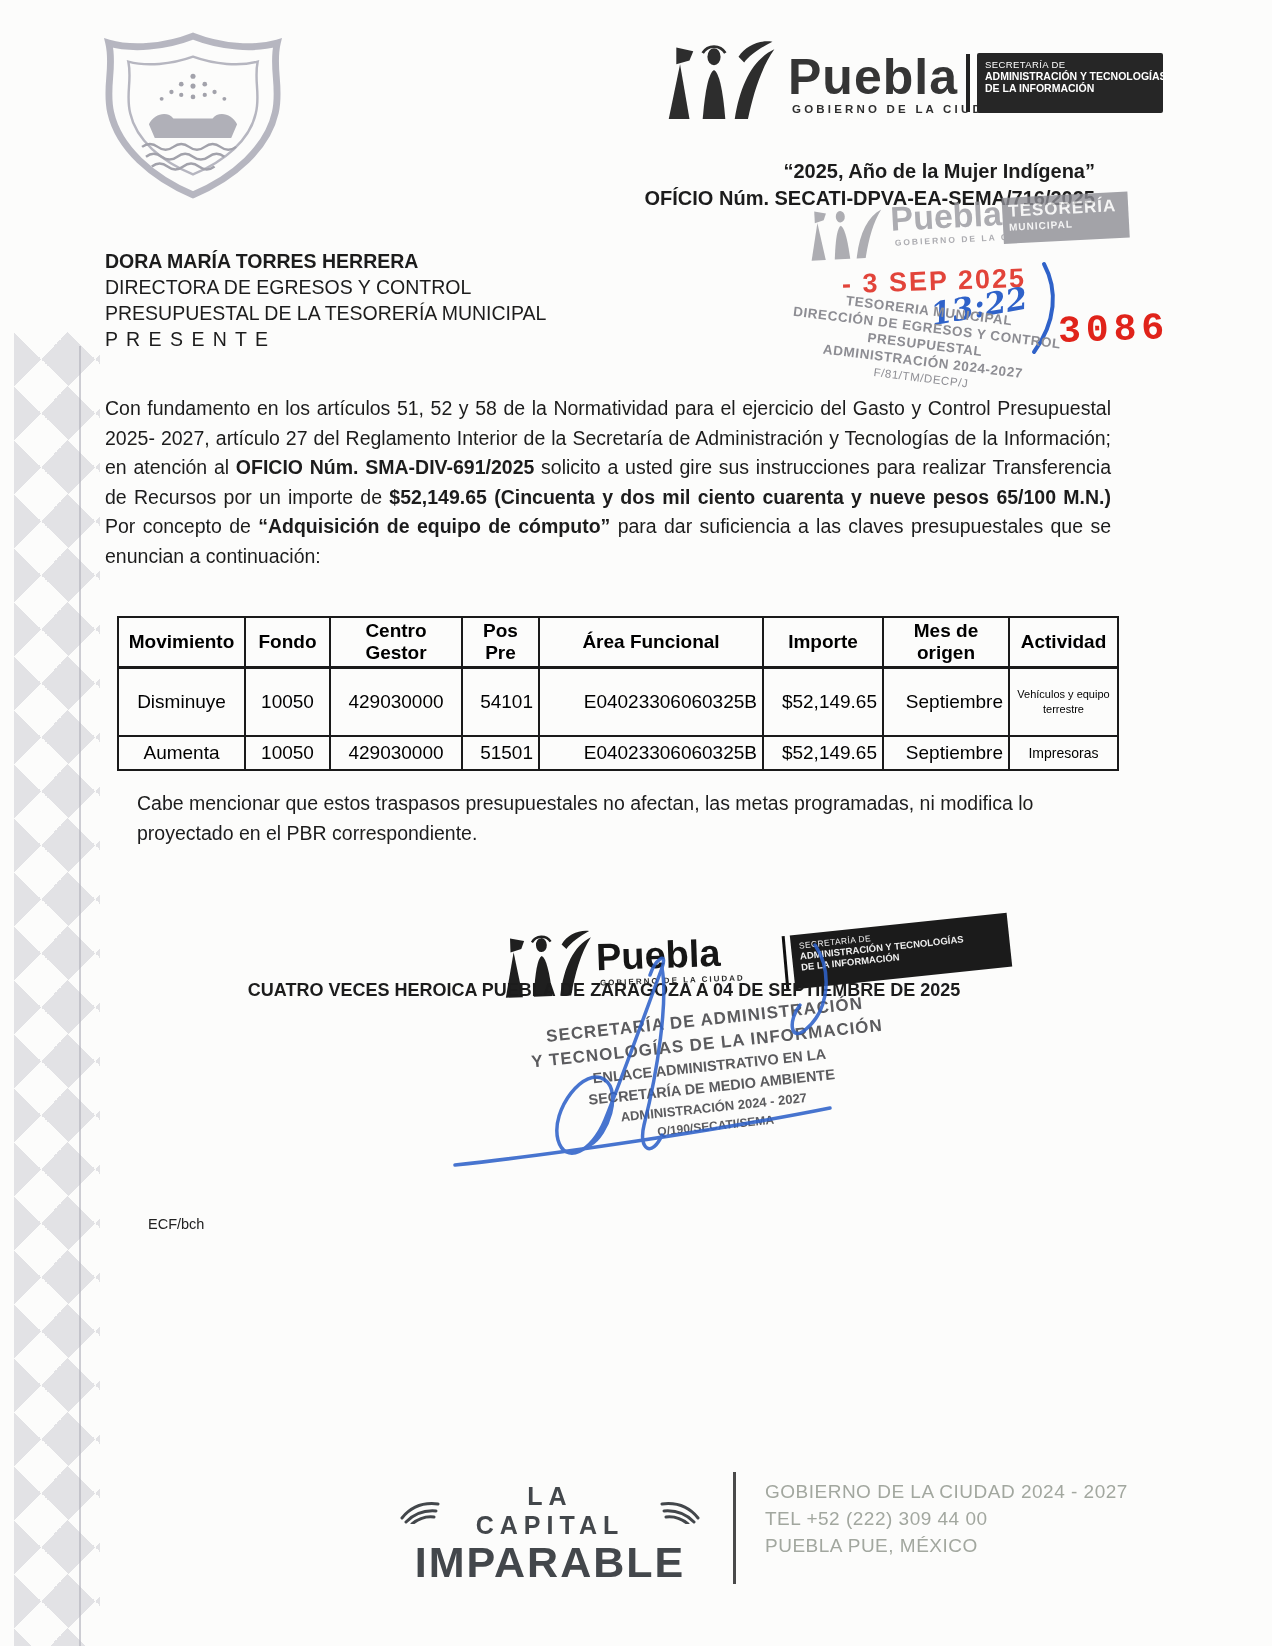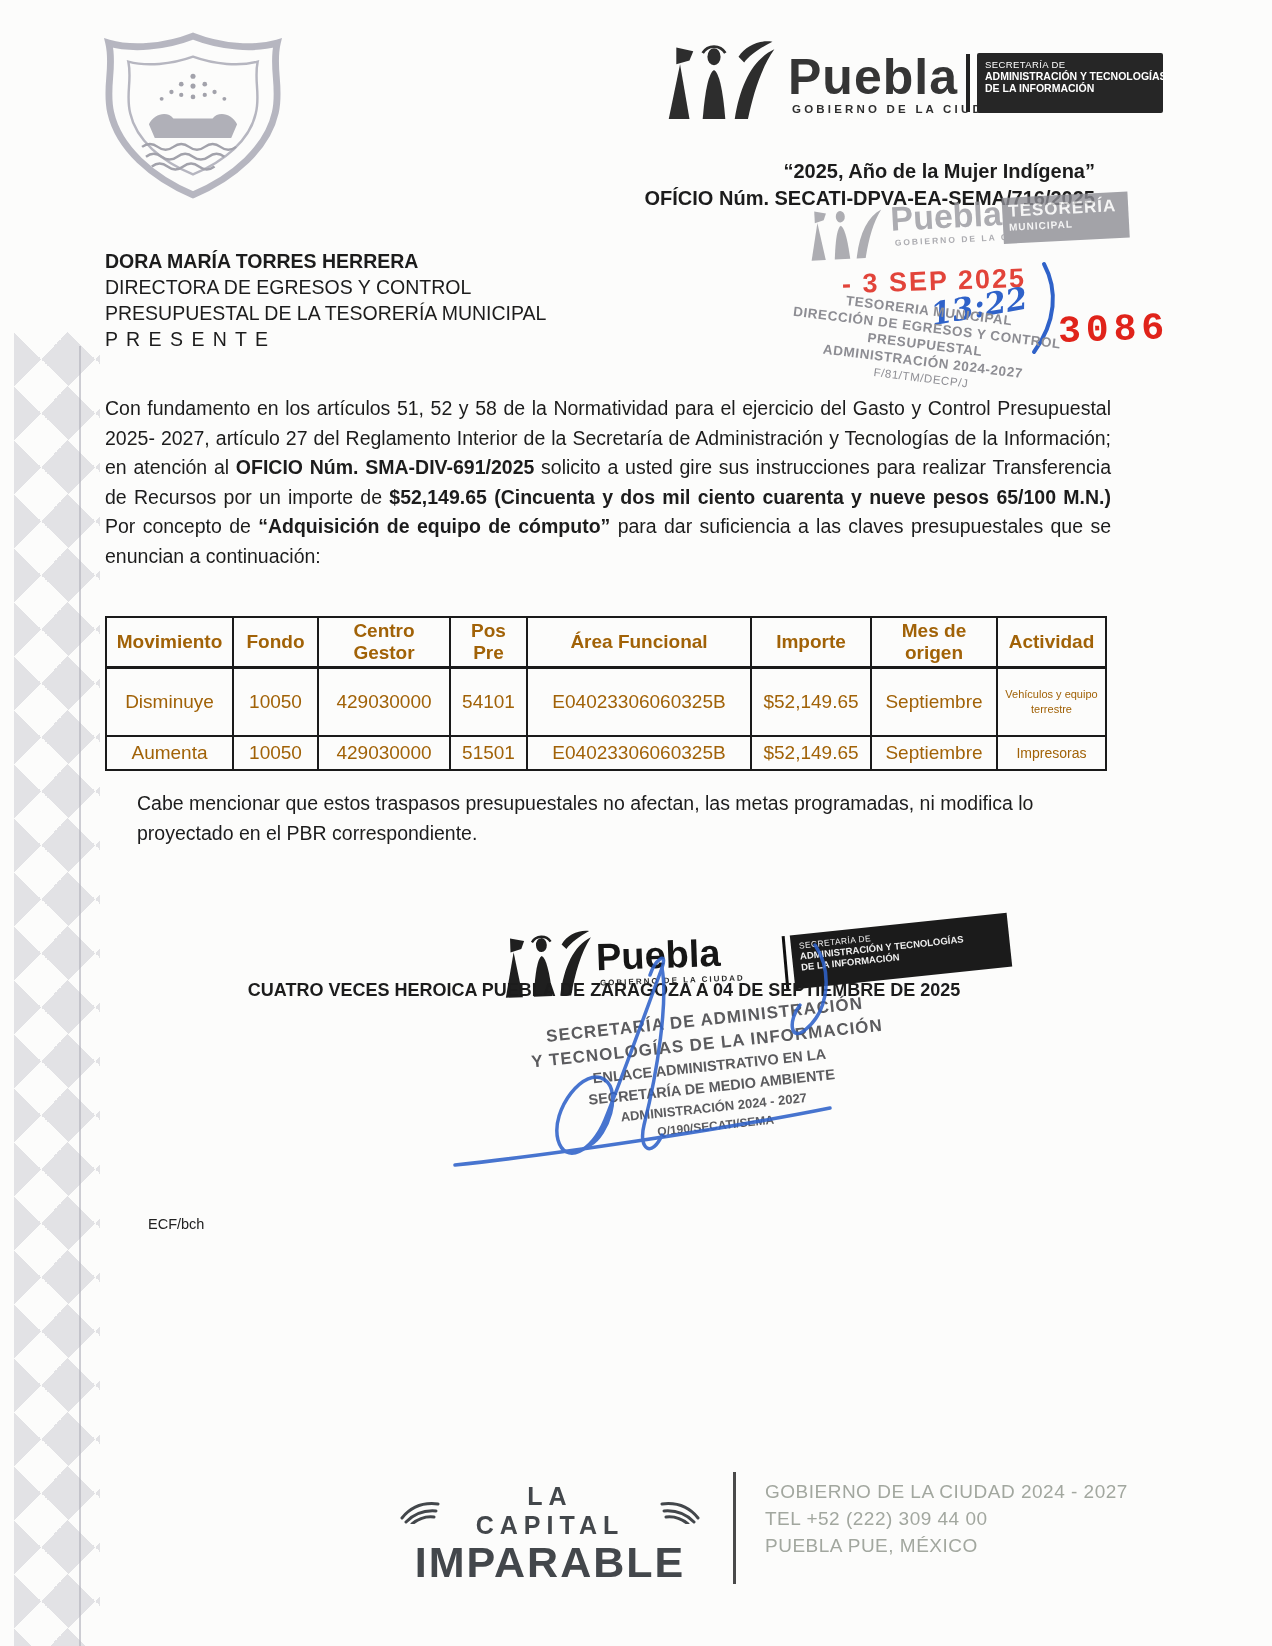--- a/index.html
+++ b/index.html
@@ -48,28 +48,28 @@
   
   .recipient{left:105px;top:248px;font-size:19.5px;line-height:26px;}
   .salutation{letter-spacing:1.5px;}
 
   
   .p1{left:105px;top:394px;width:1006px;font-size:19.5px;line-height:29.5px;text-align:justify;}
   .p2{left:105px;top:788px;width:980px;font-size:19.5px;line-height:30px;margin-left:32px;}
   .p3{left:185px;top:872px;width:900px;font-size:19.5px;}
 
   
-  .doc-table{left:105px;top:616px;width:1000px;border-collapse:collapse;table-layout:fixed;
-             font-size:19px;color:#a16207;}
+  .doc-table{left:117px;top:616px;width:1000px;border-collapse:collapse;table-layout:fixed;
+             font-size:19px;color:#000000;}
   .doc-table th,.doc-table td{border:2px solid #1a1a1a;padding:2px 5px;overflow:hidden;}
   .doc-table th{font-size:19px;font-weight:bold;text-align:center;height:44px;border-bottom:3px solid #1a1a1a;}
   .doc-table tr.r1 td{height:62px;}
   .doc-table tr.r2 td{height:28px;}
   .doc-table td{text-align:center;}
-  .doc-table td.left{text-align:center;margin-left:20px;}
+  .doc-table td.left{text-align:right;margin-left:20px;}
   .doc-table td.act{font-size:11px;line-height:15px;text-align:center;}
   .doc-table td.act2{font-size:14px;text-align:center;}
   .c0{width:127px;}.c1{width:85px;}.c2{width:132px;}.c3{width:77px;}
   .c4{width:224px;}.c5{width:120px;}.c6{width:126px;}.c7{width:109px;}
 
   
   .sig-emblem{left:486px;top:928px;color:#1f1f1f;transform:rotate(-2deg);}
   .sig-word{left:596px;top:934px;font-size:38px;font-weight:bold;color:#161616;transform:rotate(-2deg);}
   .sig-wtag{left:600px;top:976px;font-size:8px;font-weight:bold;letter-spacing:2px;color:#2a2a2a;transform:rotate(-2deg);}
   .sig-bar{left:784px;top:936px;width:3px;height:54px;background:#101010;transform:rotate(-5deg);}

